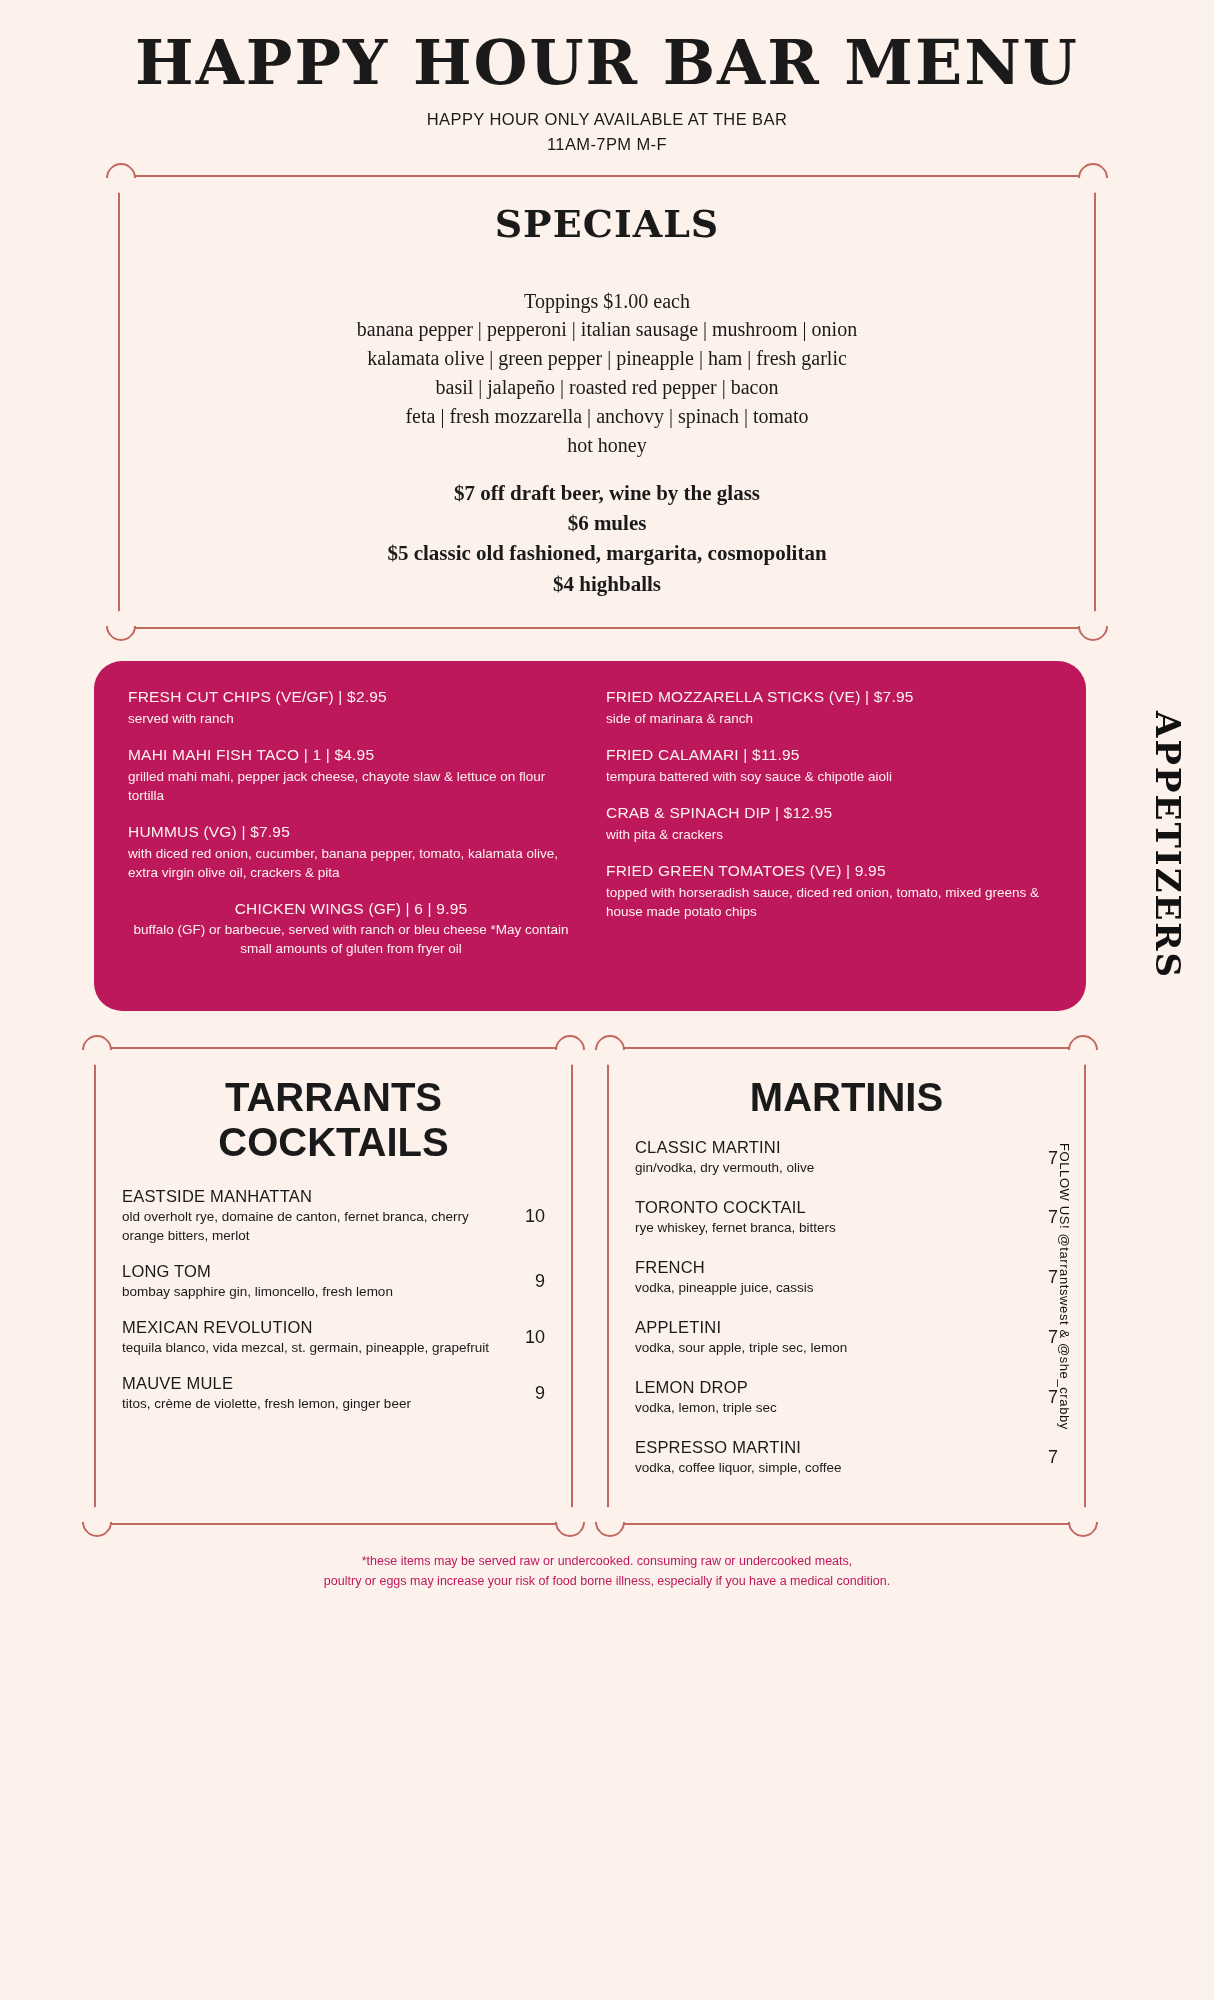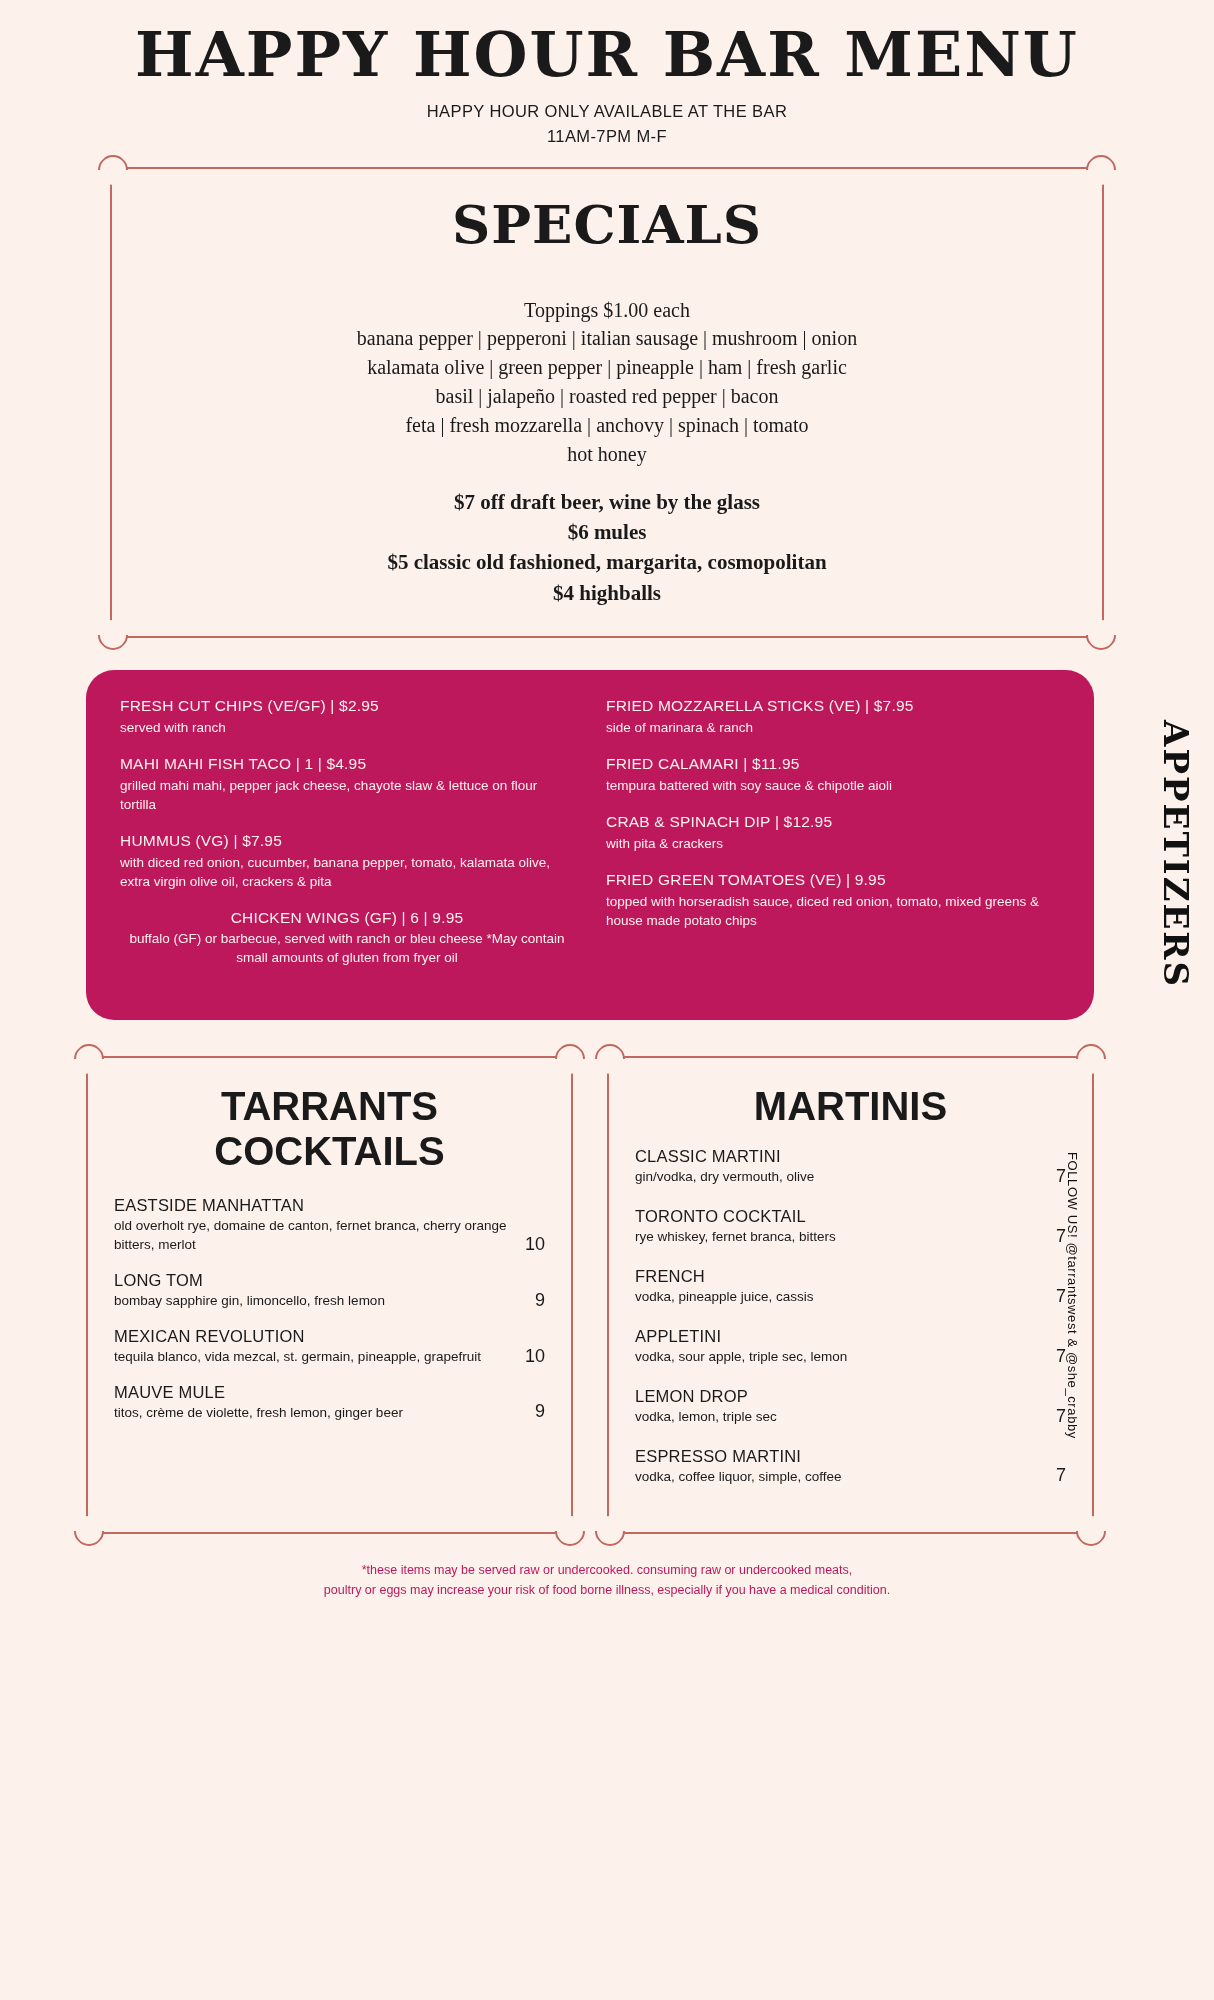--- a/index.html
+++ b/index.html
@@ -14,21 +14,21 @@
     color: #1a1a1a;
     position: relative;
     overflow: hidden;
   }
 
   .page {
     position: relative;
     width: 1214px;
     height: 2000px;
     box-sizing: border-box;
-    padding: 0;
+    padding: 8px;
     border-radius: 6px;
   }
 
   
   .header {
     text-align: center;
     padding-top: 22px;
   }
   .main-title {
     font-family: "DejaVu Serif", serif;
@@ -64,21 +64,21 @@
     border-radius: 50%;
   }
   .notch.tl { top: -14px; left: -14px; border-right-color: transparent; border-bottom-color: transparent; transform: rotate(45deg);}
   .notch.tr { top: -14px; right: -14px; border-left-color: transparent; border-bottom-color: transparent; transform: rotate(-45deg);}
   .notch.bl { bottom: -14px; left: -14px; border-right-color: transparent; border-top-color: transparent; transform: rotate(-45deg);}
   .notch.br { bottom: -14px; right: -14px; border-left-color: transparent; border-top-color: transparent; transform: rotate(45deg);}
 
   .specials-title {
     font-family: "DejaVu Serif", serif;
     font-weight: bold;
-    font-size: 53px;
+    font-size: 38px;
     margin: 8px 0 26px 0;
     letter-spacing: 1px;
   }
   .specials-line {
     font-size: 21px;
     line-height: 1.45;
     margin: 0;
   }
   .spacer-18 { height: 18px; }
   .toppings-head { font-size: 20px; margin-bottom: 2px; }
@@ -149,21 +149,21 @@
     font-size: 40px;
     text-align: center;
     line-height: 1.12;
     margin: 6px 0 18px 0;
   }
   .panel-title.two-line { margin-bottom: 22px; }
 
   .drink {
     display: flex;
     justify-content: space-between;
-    align-items: flex-end;
+    align-items: center;
     margin-bottom: 16px;
     gap: 14px;
   }
   .drink-left { flex: 1; }
   .drink-name {
     font-family: "Liberation Sans", sans-serif;
     font-size: 16.5px;
     letter-spacing: 0.2px;
   }
   .drink-desc {

